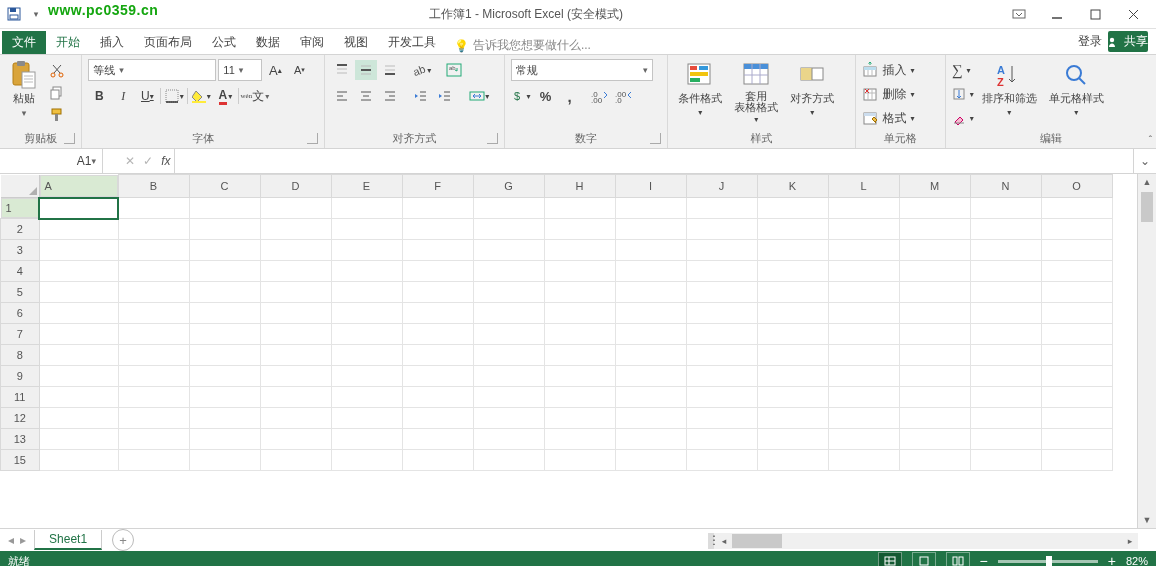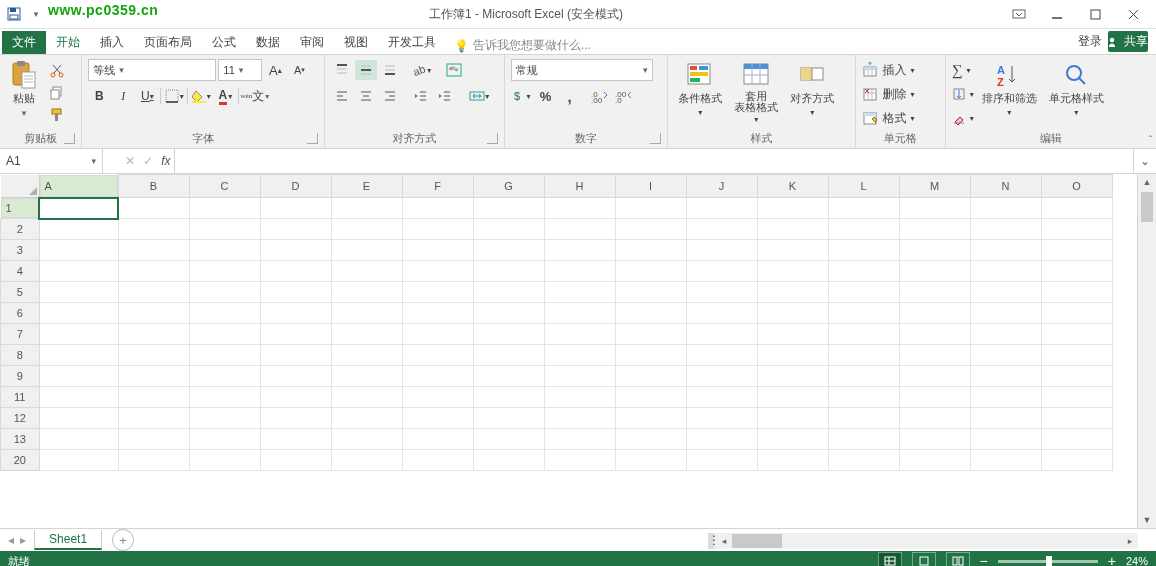--- a/index.html
+++ b/index.html
@@ -31,21 +31,21 @@
   .sel .arr{margin-left:4px;color:#666;font-size:9px;}
   .stack{display:flex;flex-direction:column;gap:2px;}
   .collapse-caret{position:absolute;right:4px;bottom:2px;color:#666;font-size:10px;}
   
   .watermark{position:absolute;left:8px;top:4px;z-index:50;pointer-events:none;}
   .wm-top{font-size:24px;font-weight:bold;color:#f07b00;display:flex;align-items:center;}
   .wm-logo{width:34px;height:34px;border:5px solid #f07b00;border-radius:50%;border-left-color:#0a7bd4;border-top-color:#0a7bd4;margin-right:4px;display:inline-block;box-sizing:border-box;}
   .wm-sub{font-size:14px;font-weight:bold;color:#14a60f;margin-top:-2px;margin-left:40px;letter-spacing:0.5px;}
   
   .fbar{height:24px;border-bottom:1px solid #d4d4d4;display:flex;align-items:stretch;background:#fff;}
-  .namebox{width:90px;border-right:1px solid #d4d4d4;display:flex;align-items:center;padding:0 6px;font-size:12px;justify-content:space-between;}
+  .namebox{width:90px;border-right:1px solid #d4d4d4;display:flex;align-items:center;padding:0 6px;font-size:12px;justify-content:flex-end;}
   .namebox .arr{font-size:9px;color:#666;}
   .fx-btns{display:flex;align-items:center;border-right:1px solid #d4d4d4;padding:0 4px;gap:8px;color:#b5b5b5;}
   .fx-input{flex:1;padding:0 6px;display:flex;align-items:center;}
   .fbar .exp{width:22px;border-left:1px solid #d4d4d4;display:flex;align-items:center;justify-content:center;color:#666;}
   
   .grid-wrap{position:relative;height:calc(566px - 28px - 25px - 93px - 24px - 22px - 20px);display:flex;}
   .grid{flex:1;overflow:hidden;position:relative;}
   table{border-collapse:collapse;table-layout:fixed;}
   .corner{width:28px;height:20px;background:#f0f0f0;border-right:1px solid #ccc;border-bottom:1px solid #ccc;position:relative;}
   .corner::after{content:"";position:absolute;right:2px;bottom:2px;width:0;height:0;border-left:8px solid transparent;border-bottom:8px solid #b0b0b0;}
@@ -751,21 +751,21 @@
             <td class="cell"></td>
             <td class="cell"></td>
             <td class="cell"></td>
             <td class="cell"></td>
             <td class="cell"></td>
             <td class="cell"></td>
             <td class="cell"></td>
             <td class="cell"></td>
           </tr>
           <tr>
-            <th class="rowh">20</th>
+            <th class="rowh">15</th>
             <td class="cell"></td>
             <td class="cell"></td>
             <td class="cell"></td>
             <td class="cell"></td>
             <td class="cell"></td>
             <td class="cell"></td>
             <td class="cell"></td>
             <td class="cell"></td>
             <td class="cell"></td>
             <td class="cell"></td>
@@ -822,15 +822,15 @@
         <svg width="12" height="10">
           <rect x="1" y="1" width="4" height="8" fill="none" stroke="#fff"></rect>
           <rect x="7" y="1" width="4" height="8" fill="none" stroke="#fff"></rect>
         </svg>
       </span>
     <span style="font-size:14px">−</span>
     <div class="zoom-slider">
         <div class="knob"></div>
       </div>
     <span style="font-size:14px">+</span>
-    <span>24%</span>
+    <span>82%</span>
   </div>
 </div>
 
 </body></html>

